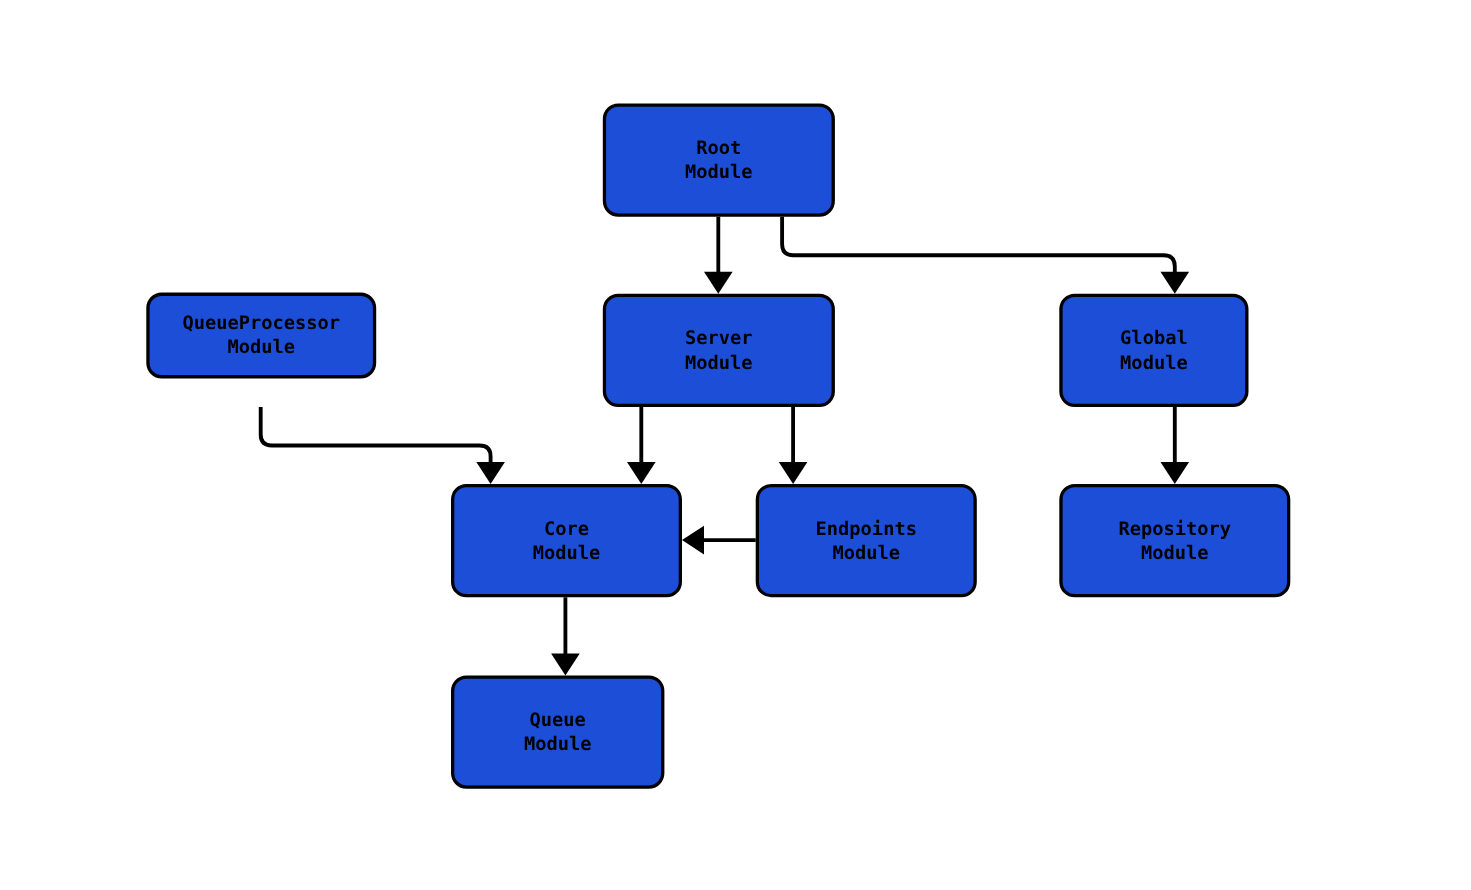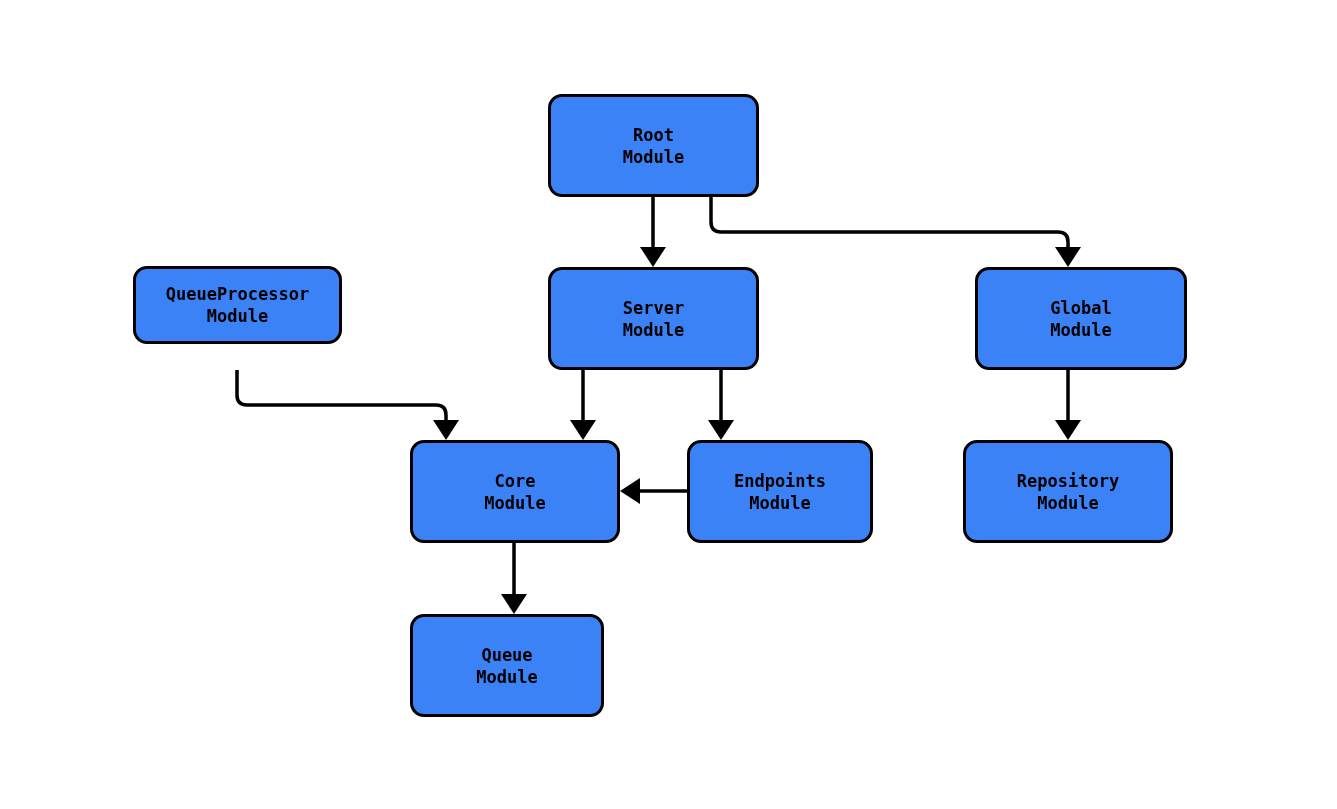--- a/index.html
+++ b/index.html
@@ -22,21 +22,21 @@
   #edge-layer {
     position: absolute;
     left: 0;
     top: 0;
     width: 1337px;
     height: 809px;
   }
   .node {
     position: absolute;
     box-sizing: border-box;
-    background: #3b82f6;
+    background: #1d4ed8;
     border: 3px solid #000000;
     border-radius: 14px;
     display: flex;
     flex-direction: column;
     align-items: center;
     justify-content: center;
     z-index: 2;
   }
   .node-label {
     font-family: "DejaVu Sans Mono", "Liberation Mono", monospace;
@@ -105,31 +105,31 @@
   <div class="node" style="left:133px; top:266px; width:209px; height:78px;">
     <div class="node-label">QueueProcessor</div>
     <div class="node-label">Module</div>
   </div>
 
   <div class="node" style="left:548px; top:267px; width:211px; height:103px;">
     <div class="node-label">Server</div>
     <div class="node-label">Module</div>
   </div>
 
-  <div class="node" style="left:963px; top:267px; width:212px; height:103px;margin-left:12px;">
+  <div class="node" style="left:963px; top:267px; width:172px; height:103px;">
     <div class="node-label">Global</div>
     <div class="node-label">Module</div>
   </div>
 
   <div class="node" style="left:410px; top:440px; width:210px; height:103px;align-items:center;">
     <div class="node-label">Core</div>
     <div class="node-label">Module</div>
   </div>
 
-  <div class="node" style="left:687px; top:440px; width:186px; height:103px;">
+  <div class="node" style="left:687px; top:440px; width:201px; height:103px;">
     <div class="node-label">Endpoints</div>
     <div class="node-label">Module</div>
   </div>
 
   <div class="node" style="left:963px; top:440px; width:210px; height:103px;">
     <div class="node-label">Repository</div>
     <div class="node-label">Module</div>
   </div>
 
   <div class="node" style="left:410px; top:614px; width:194px; height:103px;">

